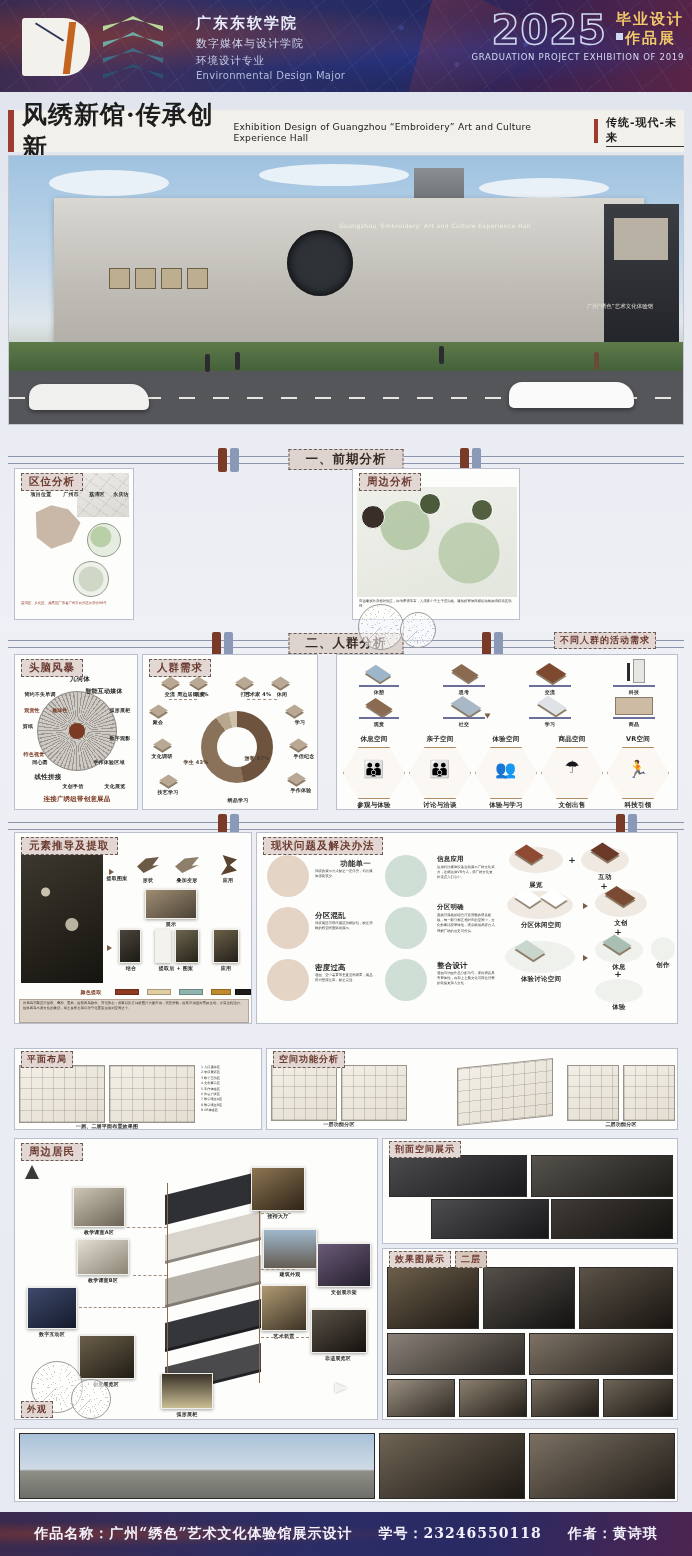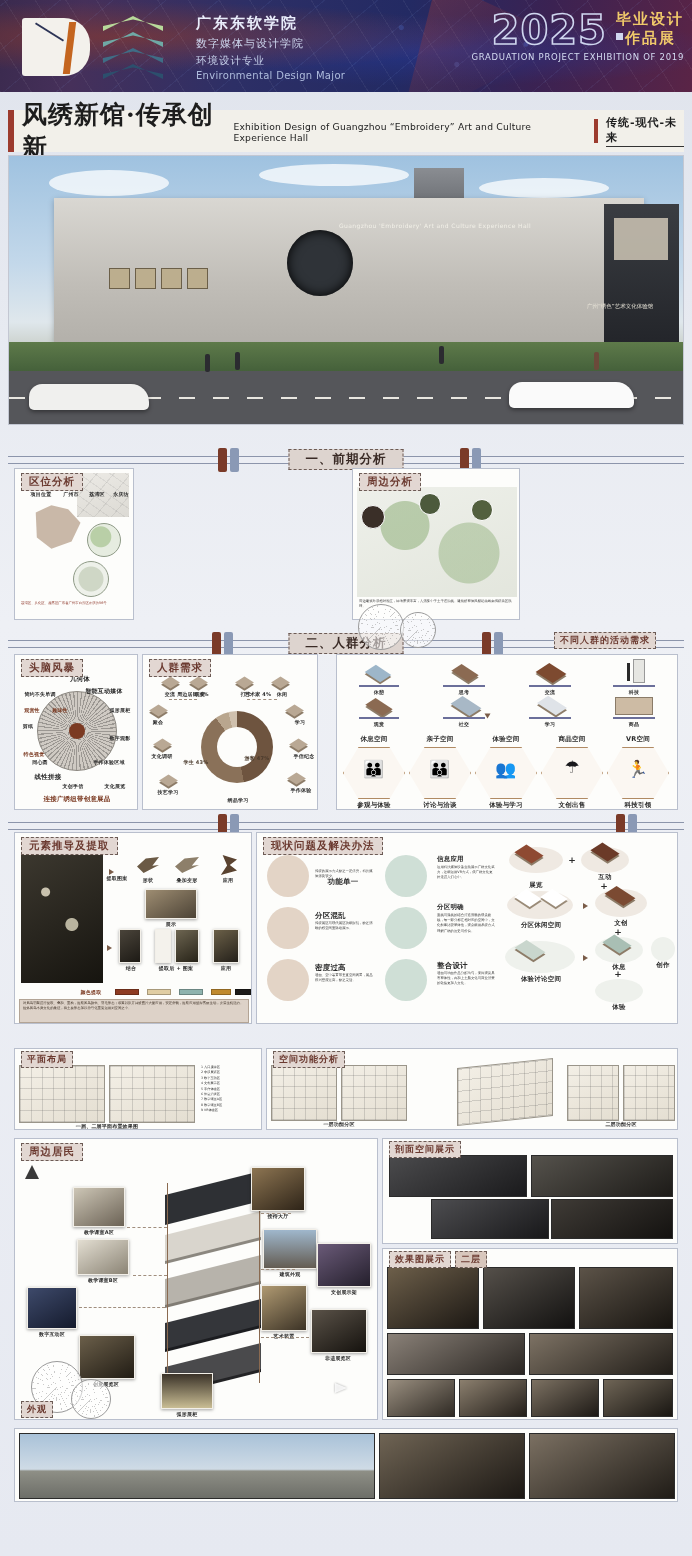--- a/index.html
+++ b/index.html
@@ -455,21 +455,21 @@
     <div class="swatch" style="left:196px;top:156px;width:20px;background:#c08a2e;"></div>
     <div class="swatch" style="left:220px;top:156px;width:16px;background:#1d1b19;"></div>
     <div style="position:absolute;left:4px;top:166px;width:230px;height:24px;background:#ddd2c8;border:1px solid #b3a495;"></div>
     <div class="minitext" style="left:8px;top:168px;width:222px;height:20px;color:#3c2f24;">对凤鸟羽翼进行提取、叠加、重构，提取凤鸟颜色、羽毛形态；双翼以张开回旋图片大量应用，安定舒畅，提取应用型得秀丽生动，充满生机活力。提炼凤鸟本身文化的象征，将主要形态加以符号化重复运用到空间之中。</div>
   </div>
 
   <div class="panel" style="left:256px;top:832px;width:422px;height:192px;">
     <div class="ptag">现状问题及解决办法</div>
 
     <div class="circlebg" style="left:10px;top:22px;width:42px;height:42px;background:#e3d4c6;"></div>
-    <div class="sublabel xl" style="left:58px;top:44px;width:56px;text-align:center;">功能单一</div>
+    <div class="sublabel xl" style="left:58px;top:26px;width:56px;text-align:right;">功能单一</div>
     <div class="minitext" style="left:58px;top:36px;width:58px;height:26px;">传统的展示方式缺乏一定优势，科技媒体涉及较少。</div>
     <div class="circlebg" style="left:128px;top:22px;width:42px;height:42px;background:#cfdfd6;"></div>
     <div class="circlebg" style="left:10px;top:74px;width:42px;height:42px;background:#e3d4c6;"></div>
     <div class="sublabel xl" style="left:58px;top:78px;width:56px;text-align:left;">分区混乱</div>
     <div class="minitext" style="left:58px;top:88px;width:58px;height:26px;">传统展区与现代展区功能混乱，缺乏清晰的核空间室脉络展示。</div>
     <div class="circlebg" style="left:128px;top:74px;width:42px;height:42px;background:#cfdfd6;"></div>
     <div class="circlebg" style="left:10px;top:126px;width:42px;height:42px;background:#e3d4c6;"></div>
     <div class="sublabel xl" style="left:58px;top:130px;width:56px;text-align:left;">密度过高</div>
     <div class="minitext" style="left:58px;top:140px;width:58px;height:26px;">墙面、空中装置等垂直空间闲置，展品陈列密度过高，缺乏灵活。</div>
     <div class="circlebg" style="left:128px;top:126px;width:42px;height:42px;background:#cfdfd6;"></div>
@@ -610,14 +610,19 @@
     <div class="render" style="left:220px;top:130px;width:70px;height:38px;background:linear-gradient(150deg,#6f6556,#191612);"></div>
   </div>
 
   <div class="panel" style="left:14px;top:1428px;width:664px;height:74px;">
     <div class="render" style="left:4px;top:4px;width:356px;height:66px;background:
       linear-gradient(180deg,#a9c2d8 0%,#cfdbe6 55%,#8e8f86 58%,#6d6e68 100%);"></div>
     <div class="render" style="left:364px;top:4px;width:146px;height:66px;background:linear-gradient(150deg,#6f6454,#1c1814);"></div>
     <div class="render" style="left:514px;top:4px;width:146px;height:66px;background:linear-gradient(150deg,#7b7062,#201c17);"></div>
   </div>
 
+  <div class="footer">
+    <span>作品名称：广州“绣色”艺术文化体验馆展示设计</span>
+    <span>学号：23246550118</span>
+    <span>作者：黄诗琪</span>
+  </div>
 
 </div>
 
 </body></html>

